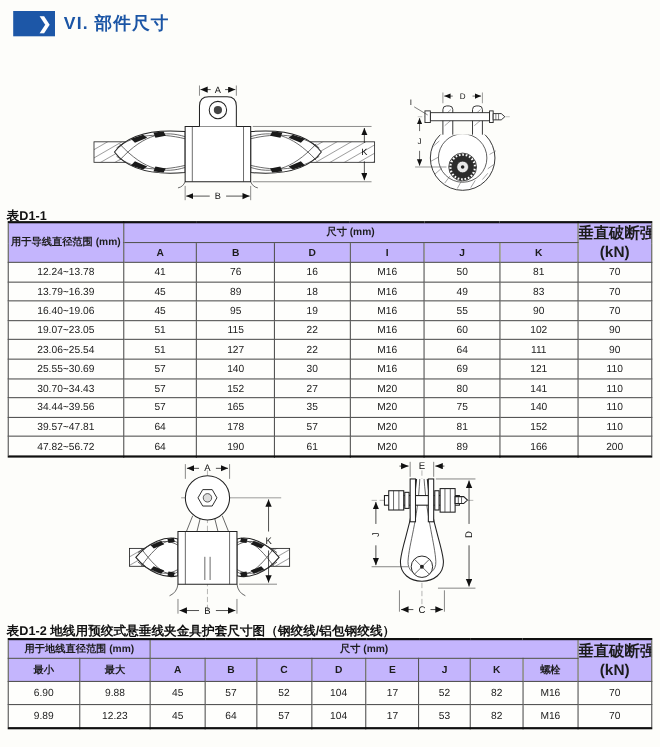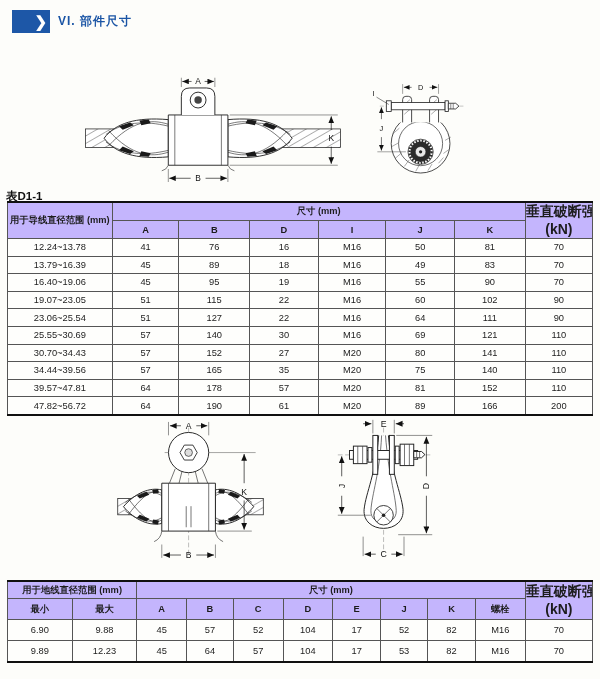--- a/index.html
+++ b/index.html
@@ -2,21 +2,21 @@
 <html><head>
 <meta charset="utf-8">
 <style>
   html,body{margin:0;padding:0;}
   body{width:600px;height:679px;background:#fdfdfa;font-family:"Liberation Sans",sans-serif;color:#1c1c1c;overflow:hidden;}
   .page{position:relative;width:600px;height:679px;background:#fdfdfa;}
   
   .hdr{position:absolute;top:10px;left:12px;display:flex;align-items:center;}
   .hdr-box{width:38px;height:23px;background:#1d57a7;display:flex;align-items:center;justify-content:flex-end;padding-right:3px;box-sizing:border-box;}
   .hdr-box span{color:#fff;font-weight:bold;font-size:15px;line-height:1;}
-  .hdr-title{margin-left:8px;font-size:12px;font-weight:bold;color:#1b55a5;letter-spacing:1px;}
+  .hdr-title{margin-left:8px;font-size:16px;font-weight:bold;color:#1b55a5;letter-spacing:1px;}
   
   .cap{position:absolute;left:6px;font-size:11.5px;font-weight:bold;color:#111;}
   #figd4{top:48px;}
   #tbl1-label{top:189px;}
   #tbl2-label{top:566px;}
   
   .drow{position:absolute;left:0;width:600px;}
   #drow1{top:64px;height:128px;}
   #drow2{top:412px;height:152px;}
   .drow svg{position:absolute;}
@@ -437,20 +437,21 @@
       <g>
         <line class="ext" x1="34" y1="126" x2="34" y2="146"></line>
           <line class="ext" x1="76" y1="126" x2="76" y2="146"></line>
         <path class="dim" d="M47,144 L35.5,144" marker-end="url(#ar4)"></path>
         <path class="dim" d="M63,144 L74.5,144" marker-end="url(#ar4)"></path>
         <text x="55" y="147" text-anchor="middle">C</text>
       </g>
     </svg>
   </div>
 
+  <div class="cap" id="tbl2-label">表D1-2 地线用预绞式悬垂线夹金具护套尺寸图（钢绞线/铝包钢绞线）</div>
   <div class="tblwrap" id="t2wrap">
     <table id="t2">
       <colgroup>
         <col style="width:11.05%">
           <col style="width:11.05%">
         <col style="width:8.5%">
           <col style="width:8.0%">
           <col style="width:8.5%">
           <col style="width:8.5%">
         <col style="width:8.2%">

